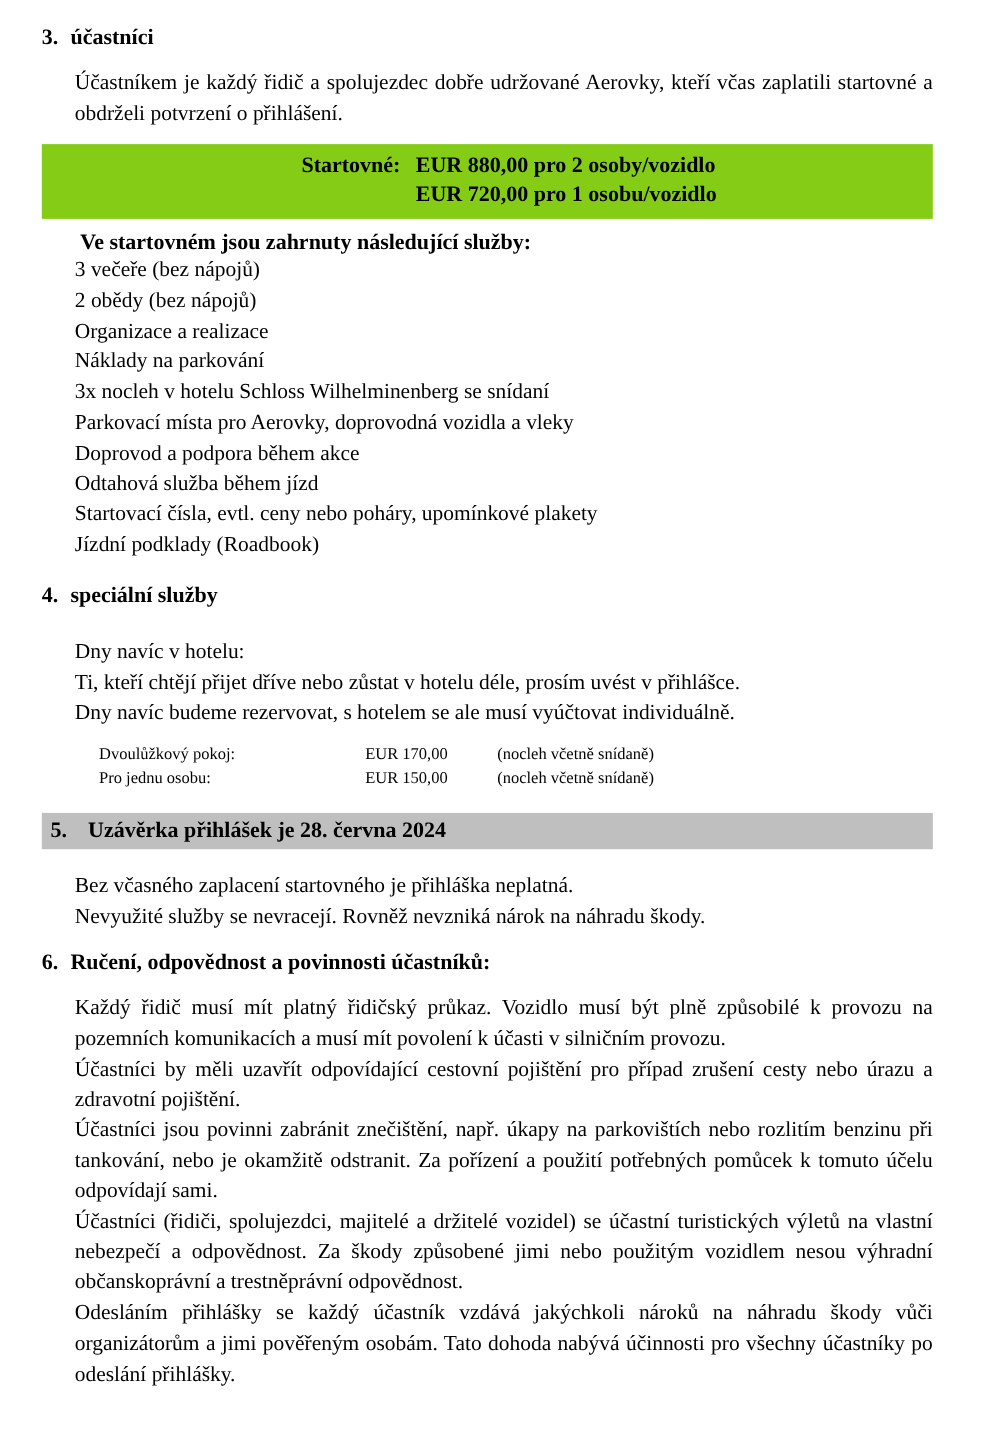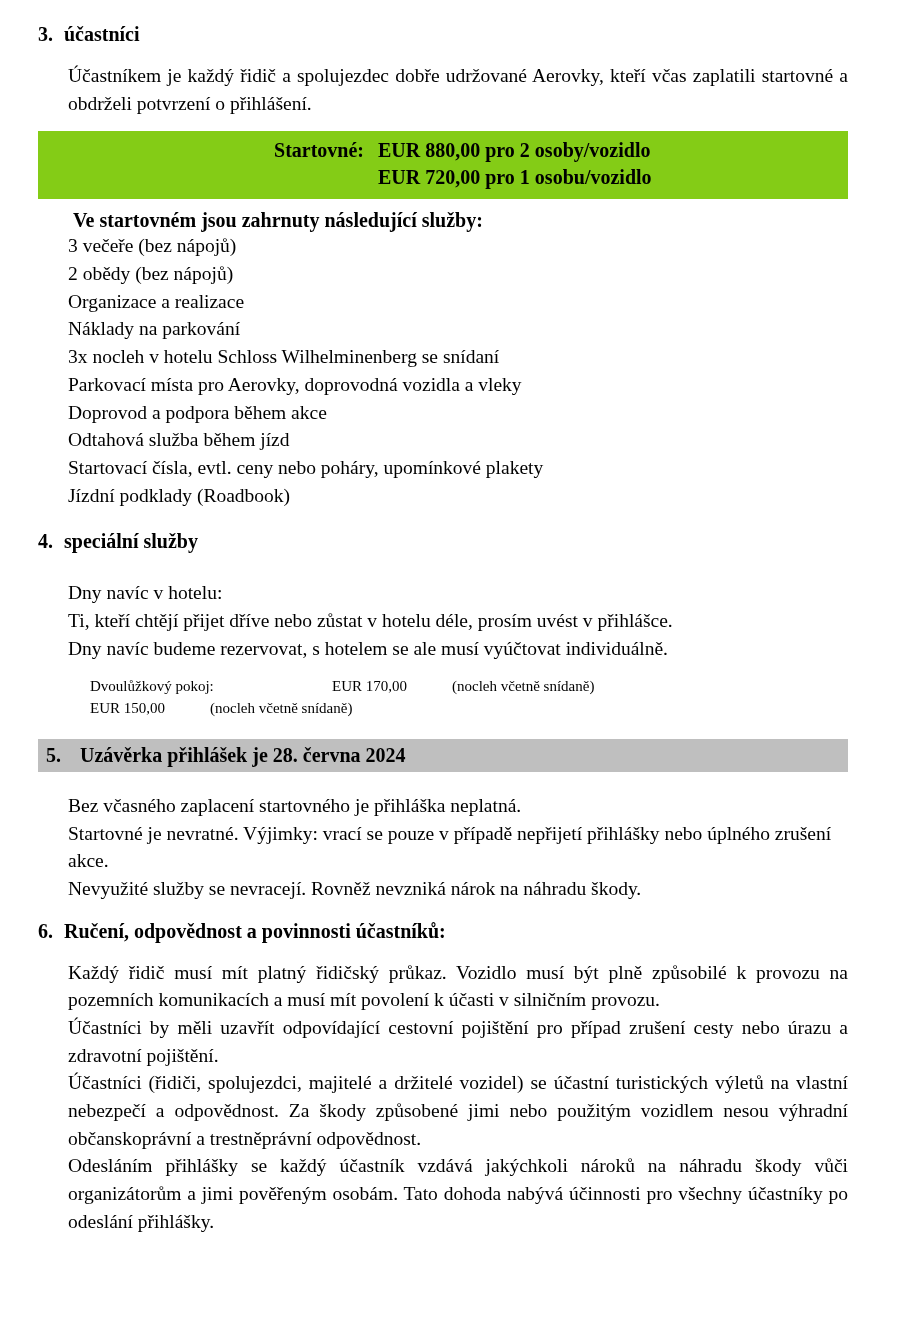--- a/index.html
+++ b/index.html
@@ -161,49 +161,50 @@
     <div>Dny navíc budeme rezervovat, s hotelem se ale musí vyúčtovat individuálně.</div>
   </div>
 
   <div class="price-table">
     <div class="price-row">
       <span class="price-label">Dvoulůžkový pokoj:</span>
       <span class="price-value">EUR  170,00</span>
       <span class="price-note">(nocleh včetně snídaně)</span>
     </div>
     <div class="price-row">
+      <span class="price-label">Pro jednu osobu:</span>
       <span class="price-value">EUR  150,00</span>
       <span class="price-note">(nocleh včetně snídaně)</span>
     </div>
   </div>
 
   <div class="sp-20"></div>
 
   <div class="section-head shaded band">
     <span class="num">5.</span>
     <span>Uzávěrka přihlášek je 28. června 2024</span>
   </div>
 
   <div class="sp-20"></div>
 
   <div class="body-block nojust">
     <div>Bez včasného zaplacení startovného je přihláška neplatná.</div>
-    <div> Startovné je nevratné. Výjimky: vrací se pouze v případě nepřijetí přihlášky nebo úplného zrušení akce.</div>
     <div>Nevyužité služby se nevracejí. Rovněž nevzniká nárok na náhradu škody.</div>
   </div>
 
   <div class="sp-16"></div>
 
   <div class="section-head">
     <span class="num">6.</span>
     <span>Ručení, odpovědnost a povinnosti účastníků:</span>
   </div>
 
   <div class="sp-16"></div>
 
   <div class="body-block">
     <div>Každý řidič musí mít platný řidičský průkaz. Vozidlo musí být plně způsobilé k provozu na pozemních komunikacích a musí mít povolení k účasti v silničním provozu.</div>
     <div>Účastníci by měli uzavřít odpovídající cestovní pojištění pro případ zrušení cesty nebo úrazu a zdravotní pojištění.</div>
+    <div>Účastníci jsou povinni zabránit znečištění, např. úkapy na parkovištích nebo rozlitím benzinu při tankování, nebo je okamžitě odstranit. Za pořízení a použití potřebných pomůcek k tomuto účelu odpovídají sami.</div>
     <div>Účastníci (řidiči, spolujezdci, majitelé a držitelé vozidel) se účastní turistických výletů na vlastní nebezpečí a odpovědnost. Za škody způsobené jimi nebo použitým vozidlem nesou výhradní občanskoprávní a trestněprávní odpovědnost.</div>
     <div>Odesláním přihlášky se každý účastník vzdává jakýchkoli nároků na náhradu škody vůči organizátorům a jimi pověřeným osobám. Tato dohoda nabývá účinnosti pro všechny účastníky po odeslání přihlášky.</div>
   </div>
 
 </div>
 
 </body></html>

